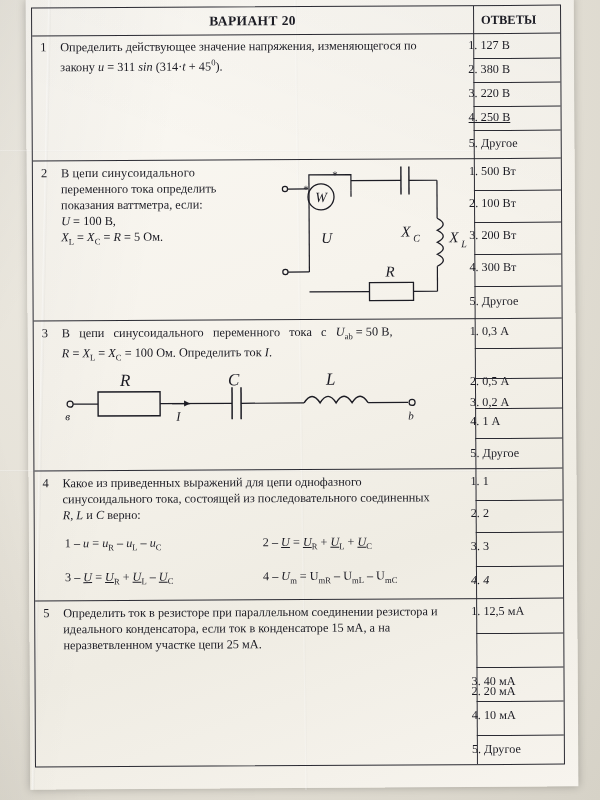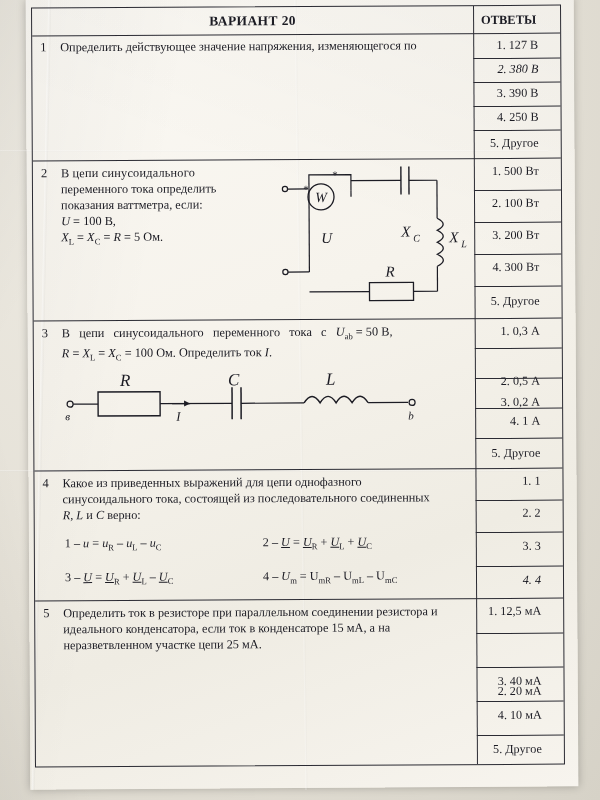--- a/index.html
+++ b/index.html
@@ -103,24 +103,23 @@
   }
   .qtext {
     position: absolute;
     font-size: 12.3px;
     line-height: 16px;
     text-align: justify;
     color: #1a1a22;
   }
   .ans {
     position: absolute;
-    left: 424px;
+    left: 436px;
     width: 82px;
     font-size: 12.2px;
-    text-align: right;
   }
   .it { font-style: italic; }
   .sub { font-size: 8.6px; vertical-align: sub; }
   .sup { font-size: 8.6px; vertical-align: super; }
   .und { text-decoration: underline; }
 
   svg.circ { position: absolute; overflow: visible; }
   svg.circ line, svg.circ path, svg.circ rect, svg.circ circle, svg.circ polyline {
     stroke: #1c1c24;
     fill: none;
@@ -140,29 +139,30 @@
   <div class="tbl">
     <div class="col-split"></div>
 
     <div class="hdr-title">ВАРИАНТ 20</div>
     <div class="hdr-ans">ОТВЕТЫ</div>
     <div class="row-line" style="top:27px;"></div>
 
     <div class="qnum" style="left:8px; top:32px;">1</div>
     <div class="qtext" style="left:28px; top:31px; width:404px;">
       <span>Определить действующее значение напряжения, изменяющегося по</span><br>
+      <span>закону <span class="it">u</span> = 311 <span class="it">sin</span> (314·<span class="it">t</span> + 45<span class="sup">0</span>).</span>
     </div>
 
     <div class="ans" style="top:32px;">1. 127 В</div>
     <div class="ans-line" style="top:52px;"></div>
-    <div class="ans" style="top:56px;font-style:italic;">2. 380 В</div>
+    <div class="ans" style="top:56px;">2. 380 В</div>
     <div class="ans-line" style="top:76px;"></div>
-    <div class="ans" style="top:80px;">3. 390 В</div>
+    <div class="ans" style="top:80px;">3. 220 В</div>
     <div class="ans-line" style="top:100px;"></div>
-    <div class="ans" style="top:104px;">4. 250 В</div>
+    <div class="ans" style="top:104px;text-decoration:underline;">4. 250 В</div>
     <div class="ans-line" style="top:124px;"></div>
     <div class="ans" style="top:130px;">5. Другое</div>
 
     <div class="row-line" style="top:152px;"></div>
 
     <div class="qnum" style="left:8px; top:158px;">2</div>
     <div class="qtext" style="left:28px; top:157px; width:210px;">
       <span style="letter-spacing:.2px">В   цепи   синусоидального</span><br>
       <span>переменного тока определить</span><br>
       <span>показания ваттметра, если:</span><br>

